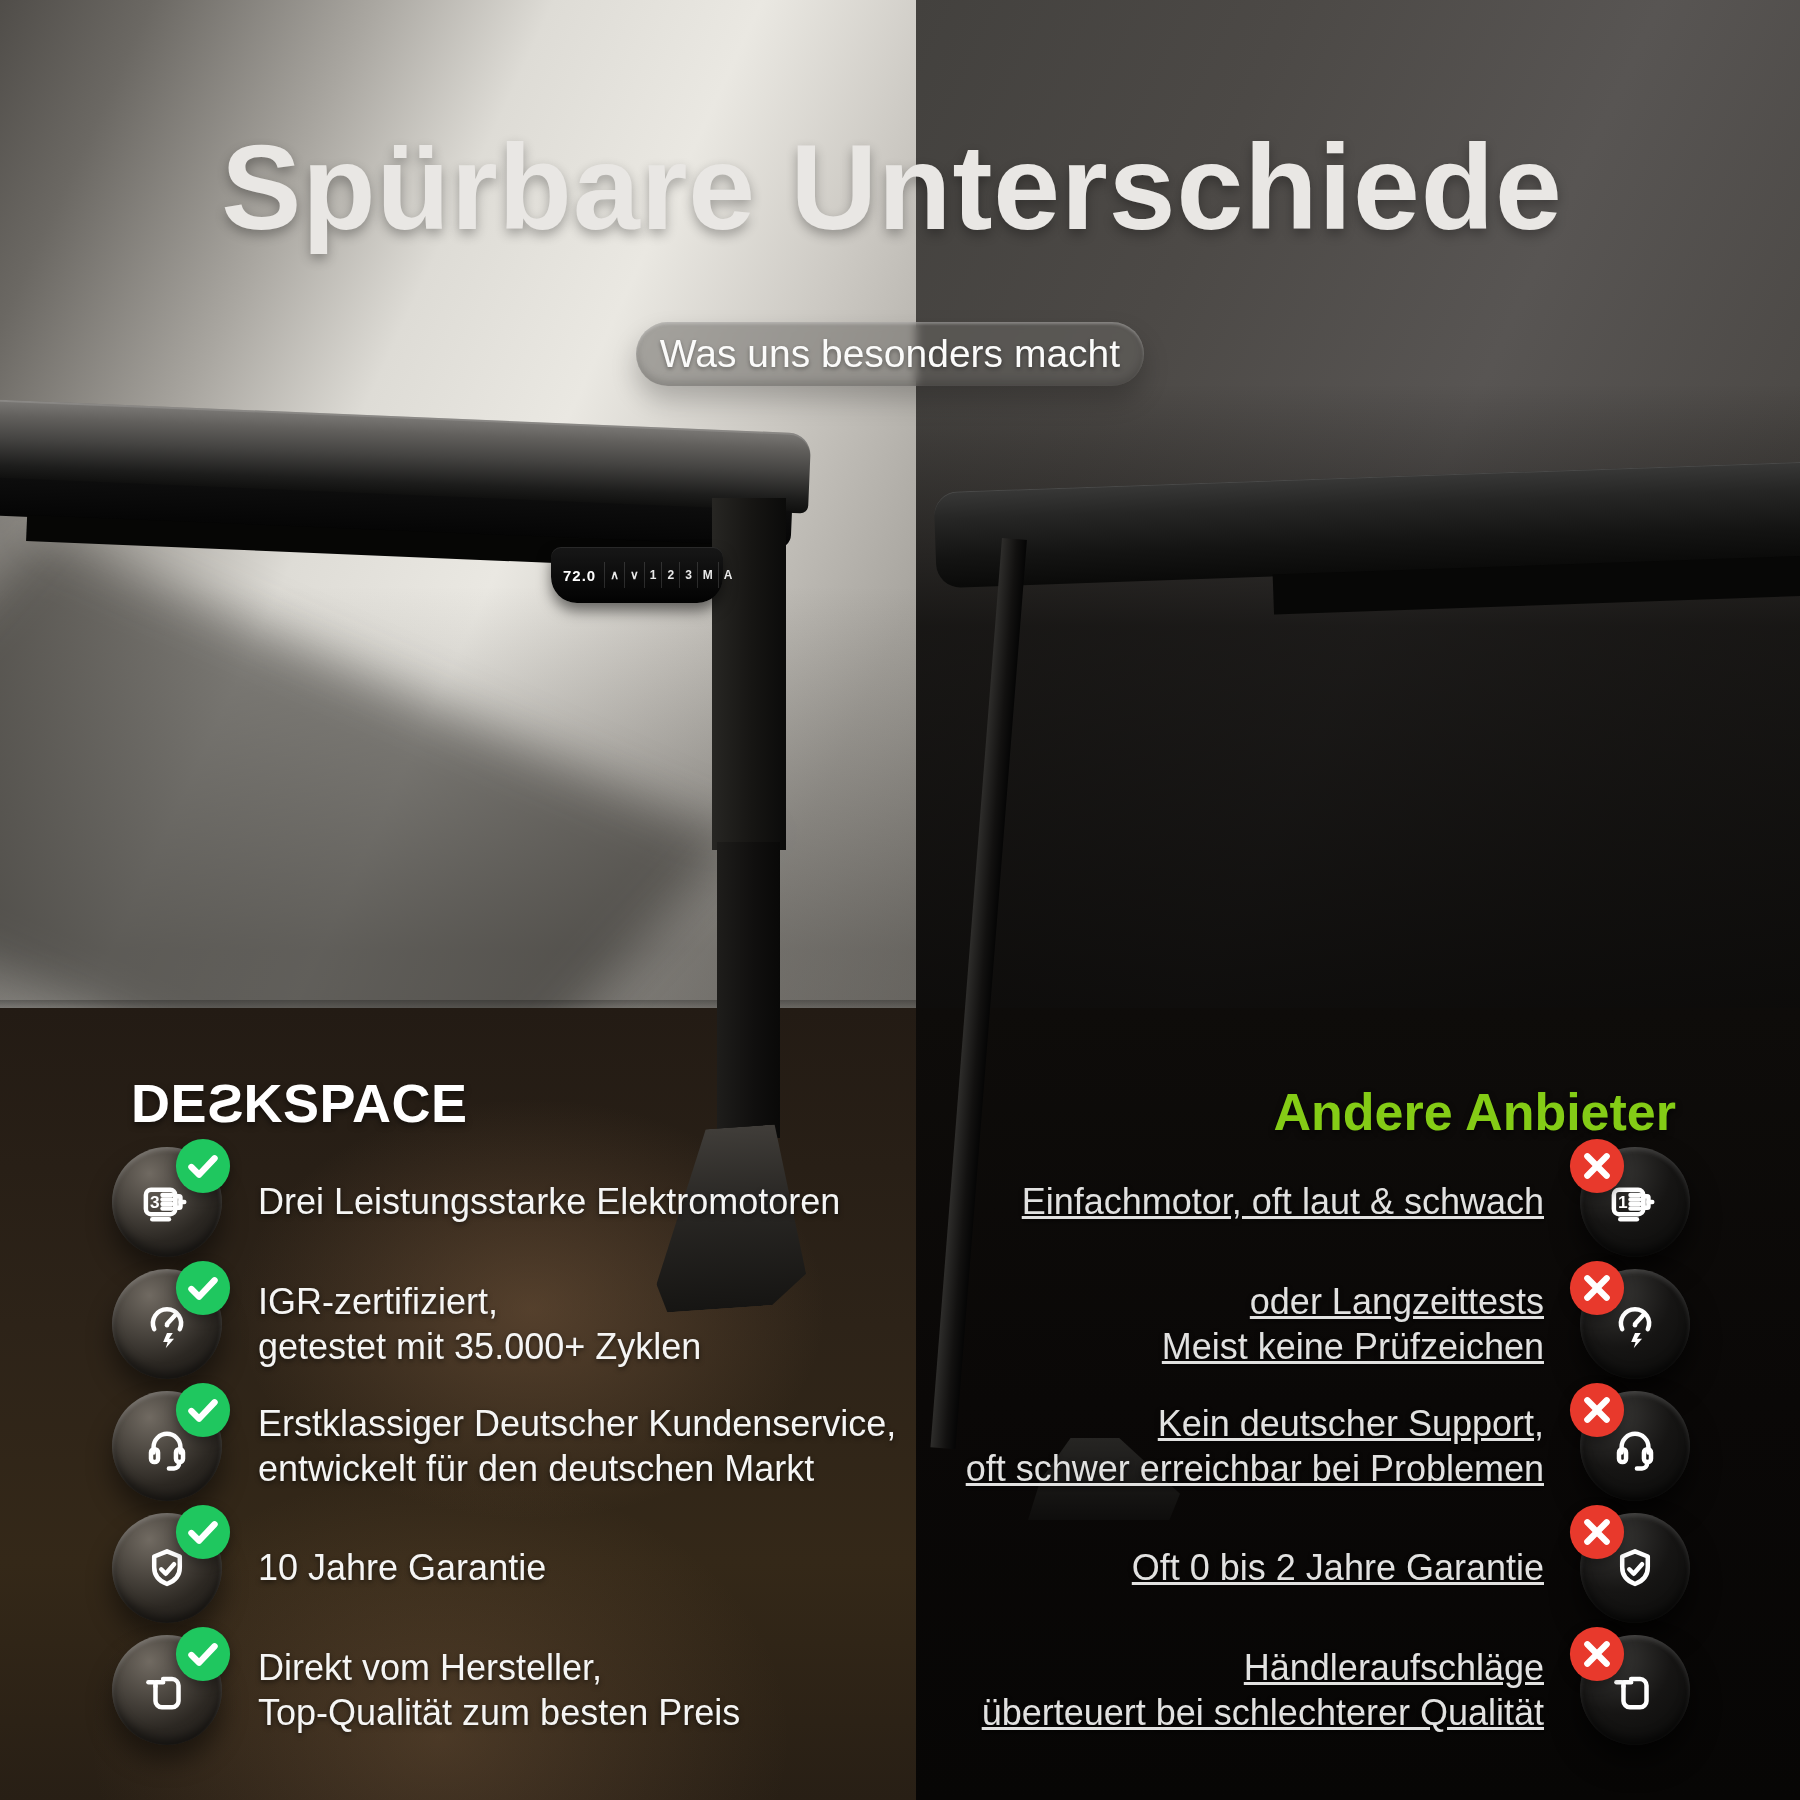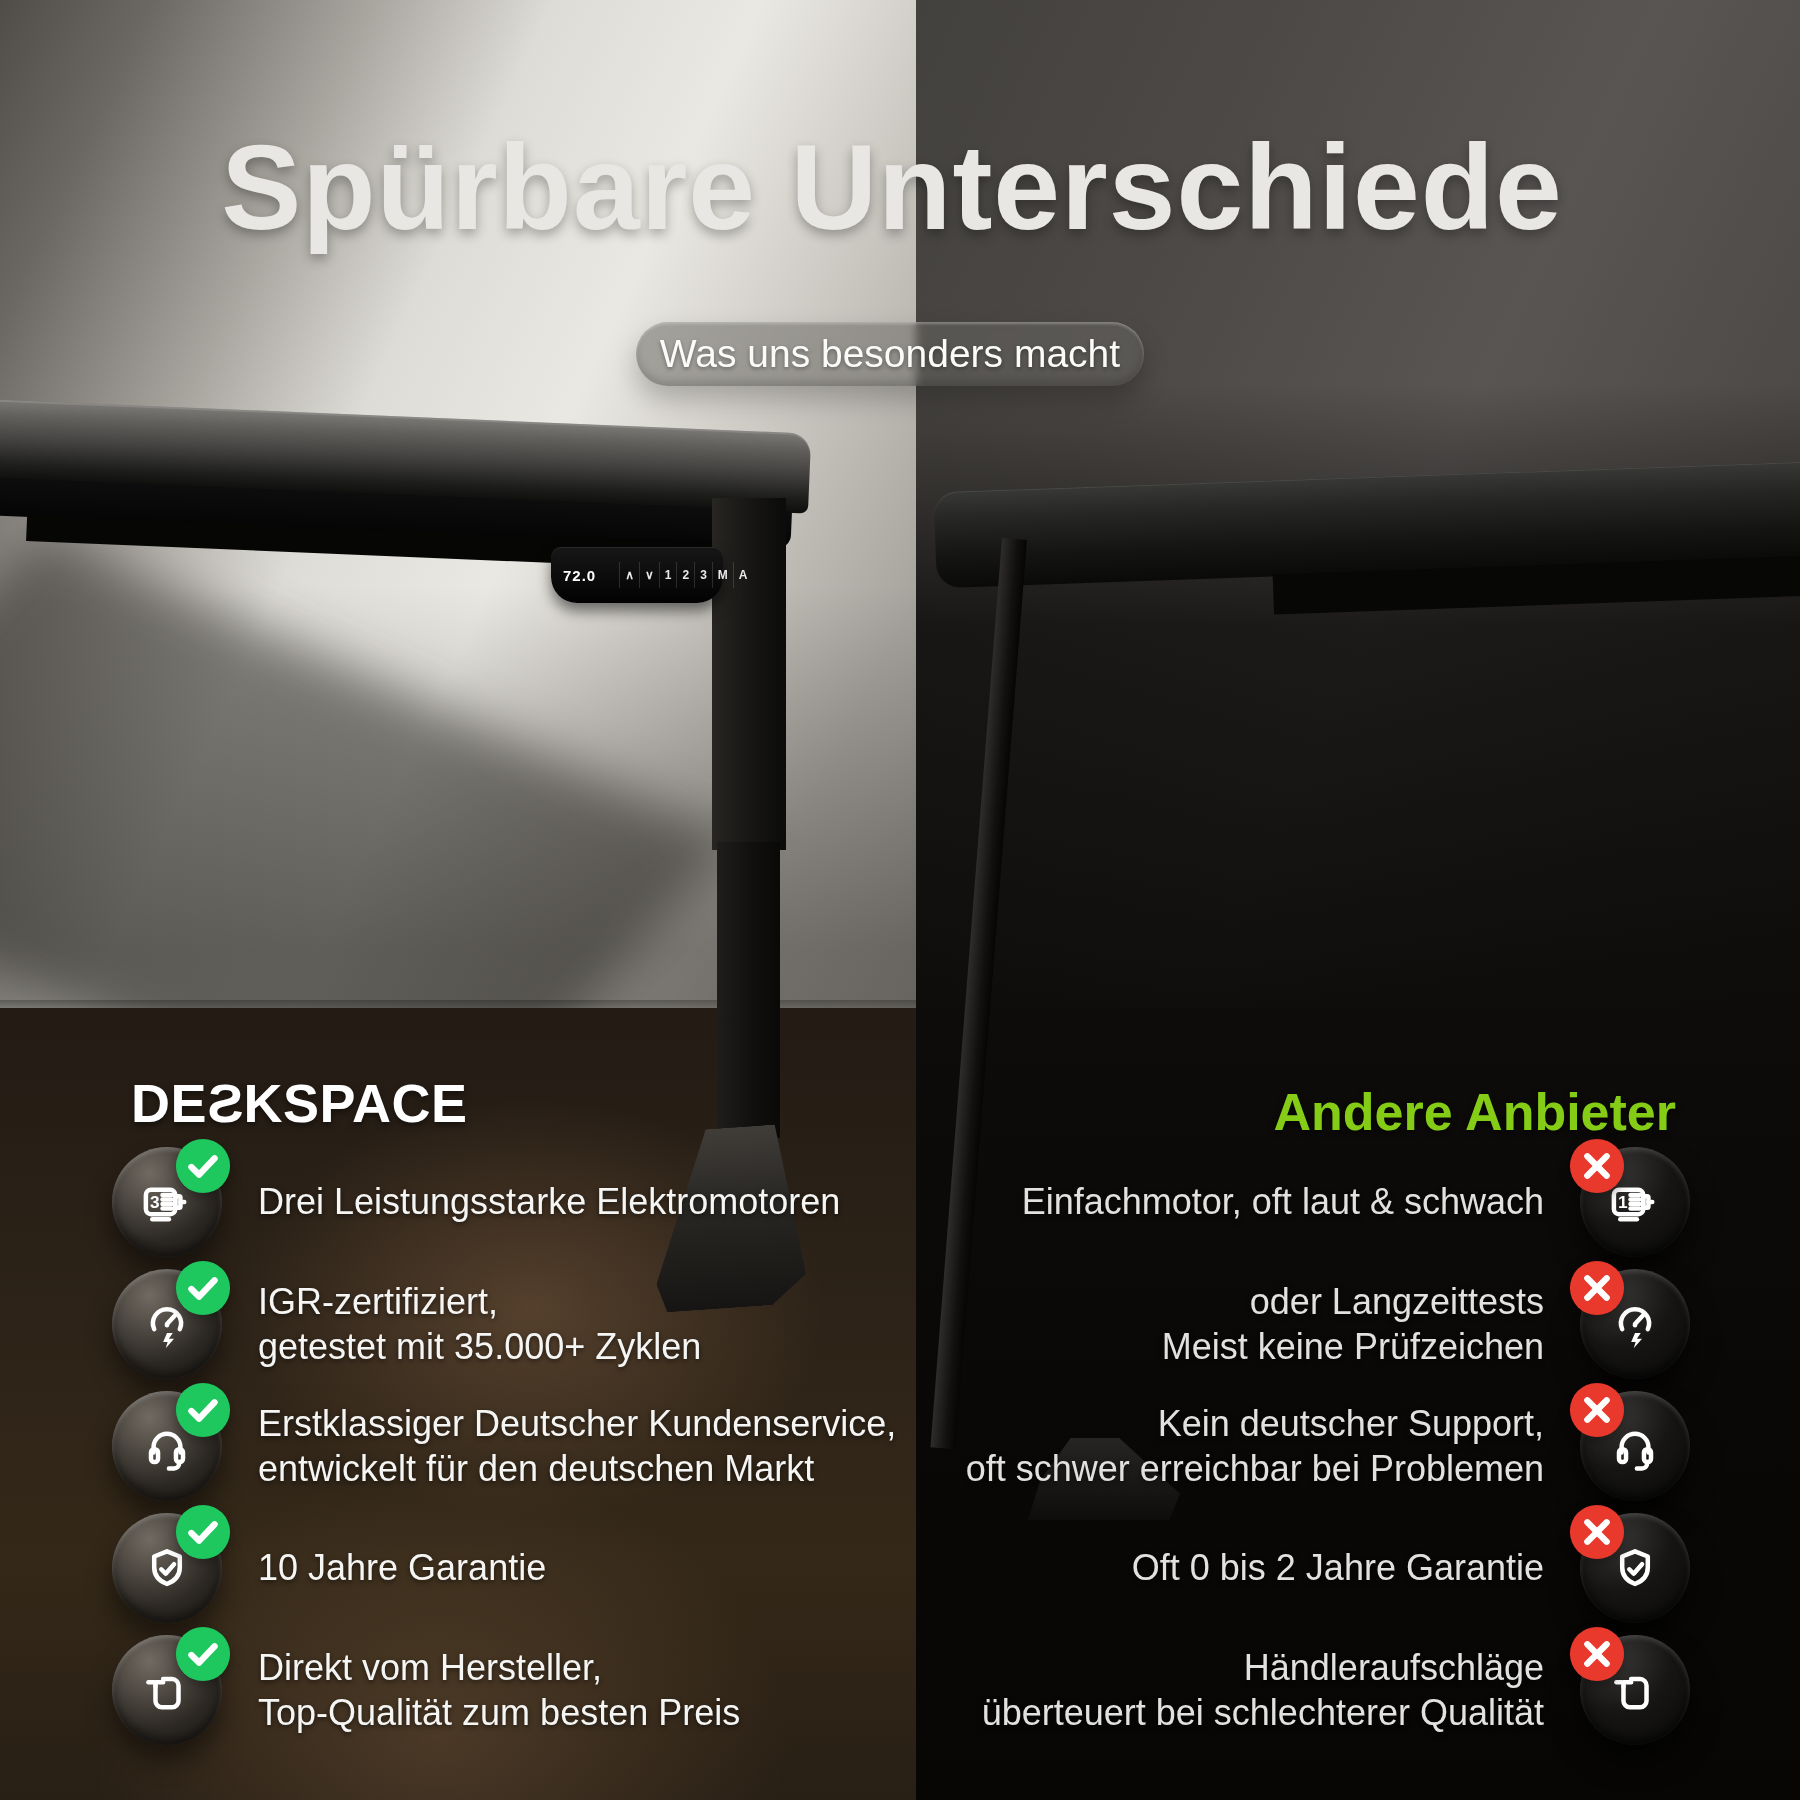--- a/index.html
+++ b/index.html
@@ -45,21 +45,21 @@
     transform:rotate(-4deg);
     clip-path:polygon(40% 0,86% 0,100% 84%,76% 100%,6% 100%,0 84%);
     background:linear-gradient(180deg,#403d39 0%,#2a2825 40%,#161513 100%);}
 
   
   .controller{position:absolute;left:551px;top:547px;width:172px;height:56px;
     border-radius:10px 10px 26px 26px;
     background:linear-gradient(180deg,#171717,#020202);
     box-shadow:0 8px 14px rgba(0,0,0,.5), 0 1px 0 rgba(255,255,255,.08) inset;
     display:flex;align-items:center;padding:0 12px;box-sizing:border-box;}
-  .ctrl-display{color:#fff;font-size:15px;font-weight:700;letter-spacing:1px;margin-right:23px;}
+  .ctrl-display{color:#fff;font-size:15px;font-weight:700;letter-spacing:1px;margin-right:8px;}
   .ctrl-btn{color:#e9e9e9;font-size:12px;font-weight:700;padding:0 5px;
     border-left:1px solid rgba(255,255,255,.14);line-height:26px;}
   .ctrl-btn:first-of-type{border-left:none;}
 
   
   .dr{position:absolute;left:932px;top:432px;width:868px;height:200px;
     transform:rotate(-2deg);transform-origin:right top;}
   .dr-surface{position:absolute;left:0;top:30px;width:868px;height:96px;border-radius:24px 0 0 24px;
     background:linear-gradient(180deg,#383837 0%,#262625 28%,#141413 68%,#0a0a09 100%);
     box-shadow:0 1px 0 rgba(255,255,255,.09) inset;}
@@ -89,21 +89,21 @@
   .competitor{position:absolute;right:124px;top:1082px;font-size:52px;font-weight:700;
     color:#84cc16;text-shadow:0 3px 6px rgba(0,0,0,.6);}
 
   
   .list{position:absolute;top:1146px;display:flex;flex-direction:column;gap:10px;z-index:5;}
   .list.pros{left:112px;}
   .list.cons{right:110px;align-items:flex-end;}
   .row{display:flex;align-items:center;gap:36px;min-height:112px;}
   .row .lines{font-size:36px;font-weight:500;line-height:1.26;color:#f5f5f4;
     text-shadow:0 2px 5px rgba(0,0,0,.55);}
-  .cons .row .lines{text-align:right;color:#e1e1e0;}
+  .cons .row .lines{text-align:right;color:#e1e1e0;text-decoration:underline;}
   .icon-wrap{position:relative;width:110px;height:110px;flex:none;}
   .circle{width:110px;height:110px;border-radius:50%;display:flex;align-items:center;justify-content:center;}
   .circle.light{background:radial-gradient(circle at 34% 24%, rgba(118,112,104,.92), rgba(43,40,36,.88) 62%, rgba(24,22,20,.92) 100%);
     box-shadow:0 3px 4px rgba(255,255,255,.22) inset, 0 -6px 10px rgba(0,0,0,.45) inset, 0 16px 26px rgba(0,0,0,.45);}
   .circle.dark{background:radial-gradient(circle at 34% 22%, #383735, #161514 48%, #0a0a09 100%);
     box-shadow:0 3px 5px rgba(255,255,255,.16) inset, 0 -6px 10px rgba(0,0,0,.6) inset, 0 16px 28px rgba(0,0,0,.65);}
   .circle svg{width:64px;height:64px;}
   .circle svg *{vector-effect:non-scaling-stroke;}
   .badge{position:absolute;width:58px;height:58px;}
   .badge svg{width:58px;height:58px;display:block;filter:drop-shadow(0 4px 6px rgba(0,0,0,.35));}

